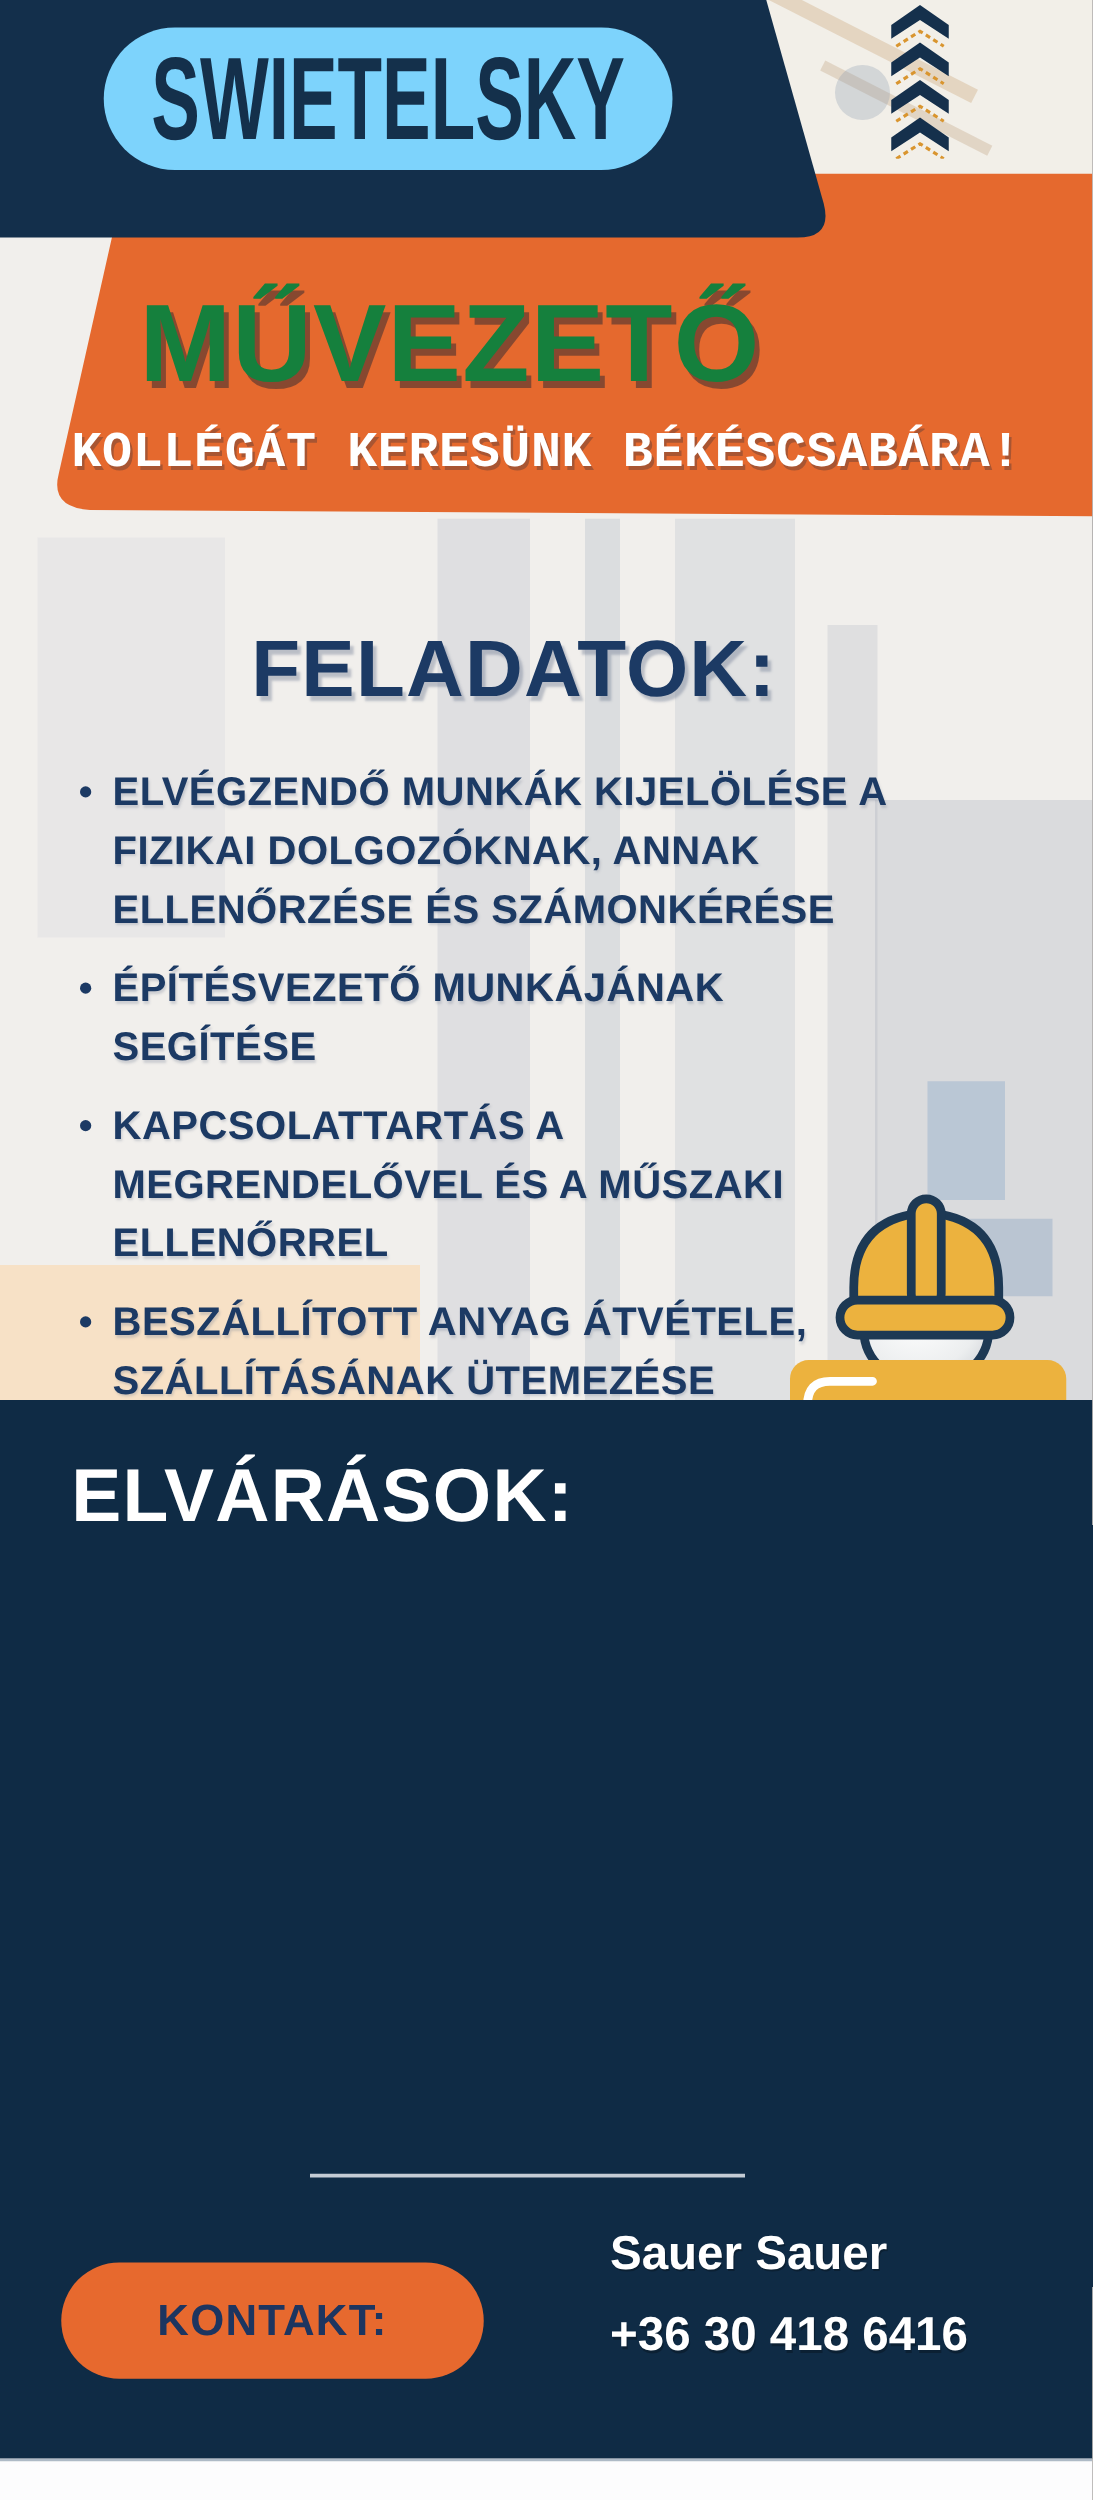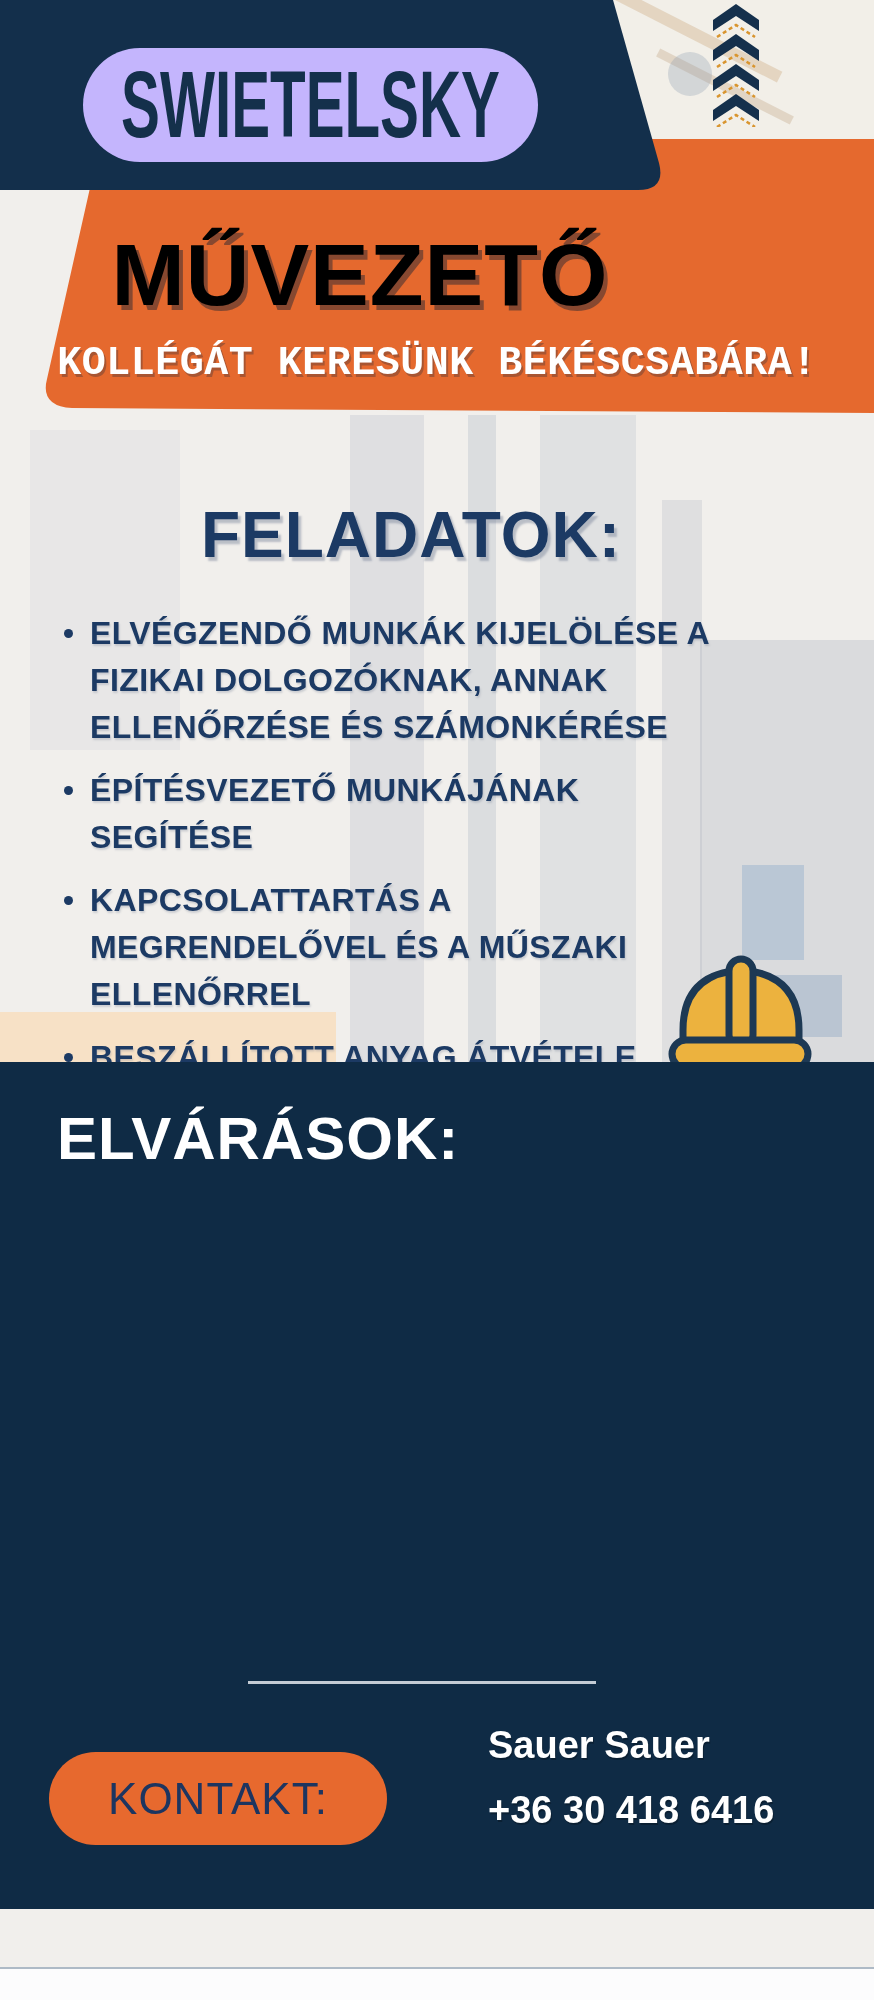--- a/index.html
+++ b/index.html
@@ -20,34 +20,34 @@
   .bg-bar4{left:662px;top:500px;width:40px;height:625px;background:rgba(175,183,195,.28);}
   .bg-rightband{left:700px;top:640px;width:174px;height:485px;background:rgba(165,173,184,.30);}
   .bg-blue1{left:742px;top:865px;width:62px;height:95px;background:rgba(90,140,190,.25);}
   .bg-blue2{left:758px;top:975px;width:84px;height:62px;background:rgba(60,110,170,.20);}
   .bg-peach{left:0;top:1012px;width:336px;height:110px;background:rgba(247,223,192,.88);}
   .bg-leftwash{left:30px;top:430px;width:150px;height:320px;background:rgba(222,222,226,.45);}
   
   .banner-svg{left:0;top:130px;}
   .banner-title{
     left:0;top:224px;width:720px;text-align:center;
-    font-size:88px;letter-spacing:1px;color:#000000;
+    font-size:88px;letter-spacing:1px;color:#15803d;
     text-shadow:4px 5px 0 rgba(21,33,51,.45);
   }
   .banner-subtitle{
     left:0;top:341px;width:874px;text-align:center;
     font-size:40px;color:#ffffff;letter-spacing:.5px;
     text-shadow:2px 3px 0 rgba(25,40,60,.30);
     font-family:Liberation Mono, monospace;
   }
   
   .header-svg{left:0;top:0;}
   .logo-pill{
     left:83px;top:22px;width:455px;height:114px;border-radius:57px;
-    background:#c4b5fd;display:flex;align-items:center;justify-content:center;margin-top:26px;
+    background:#7dd3fc;display:flex;align-items:center;justify-content:center;
   }
   .logo-text{
     font-size:94px;color:#14304b;letter-spacing:0;
     transform:scaleX(.62);transform-origin:center;white-space:nowrap;
   }
   .chevrons{left:711px;top:3px;}
   
   .tasks-heading{
     left:0;top:498px;width:822px;text-align:center;
     font-size:64px;color:#1c3a64;letter-spacing:1px;
@@ -59,33 +59,33 @@
     font-size:32px;letter-spacing:.4px;
   }
   ul.tasks-list{left:60px;top:610px;width:662px;}
   ul.tasks-list li{color:#1c3a64;line-height:47px;margin-bottom:16px;
     text-shadow:1px 2px 2px rgba(120,130,150,.30);}
   ul.bullets li::before{
     content:"";position:absolute;left:4px;top:19px;width:9px;height:9px;
     border-radius:50%;background:currentColor;
   }
   
-  .dark-section{left:0;top:1062px;width:874px;height:847px;background:#0f2b45;}
+  .dark-section{left:0;top:1120px;width:874px;height:847px;background:#0f2b45;}
   .req-heading{
     left:57px;top:42px;font-size:60px;color:#ffffff;letter-spacing:1px;
   }
   ul.req-list{left:60px;top:152px;width:662px;}
   ul.req-list li{color:#ffffff;line-height:44px;margin-bottom:22px;}
   .divider{left:248px;top:619px;width:348px;height:3px;background:#c4ccd5;}
   .kontakt-pill{
     left:49px;top:690px;width:338px;height:93px;border-radius:47px;
     background:#e7692e;display:flex;align-items:center;justify-content:center;
     border:none;cursor:pointer;
   }
-  .kontakt-label{font-size:44px;color:#1d3560;letter-spacing:1px;font-weight:normal;}
+  .kontakt-label{font-size:35px;color:#1d3560;letter-spacing:1px;font-weight:bold;}
   .contact-block{left:488px;top:662px;}
   .contact-line{font-size:38px;color:#ffffff;margin-bottom:22px;
     text-shadow:1px 2px 0 rgba(0,0,0,.25);white-space:nowrap;}
   
   .footer-strip{left:0;top:1967px;width:874px;height:33px;background:#fcfcfd;border-top:2px solid #aebac6;}
 </style>
 </head>
 <body>
 
 <div class="poster">

